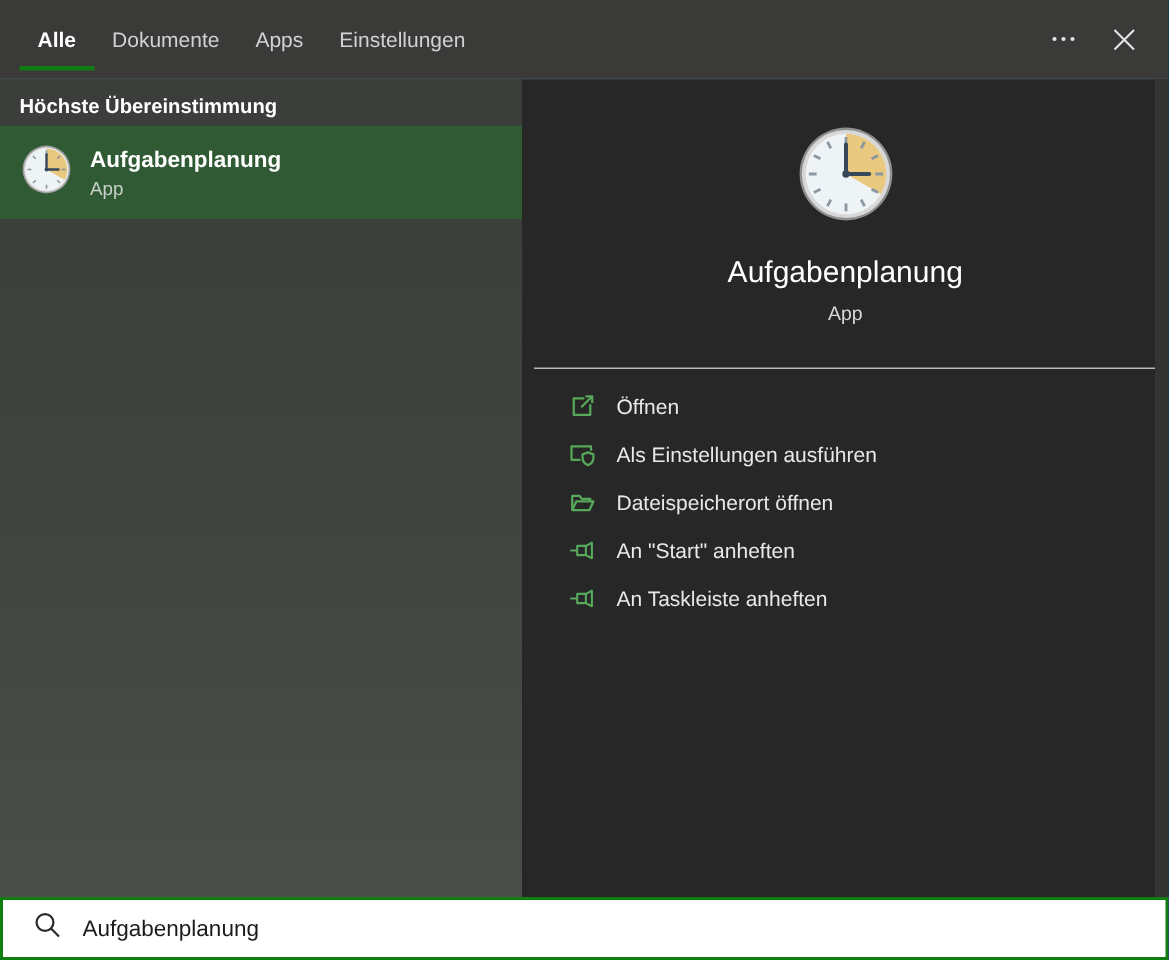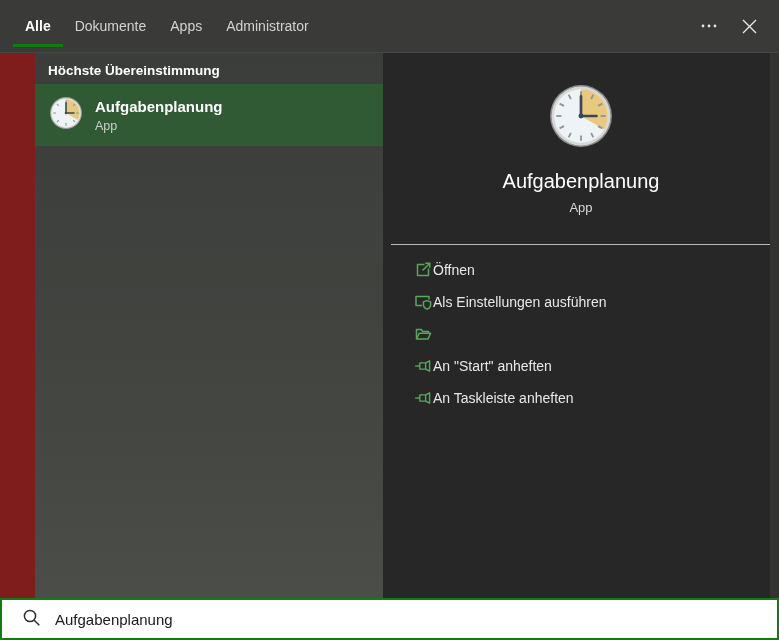--- a/index.html
+++ b/index.html
@@ -1,19 +1,19 @@
 <!DOCTYPE html>
 <html><head>
 <meta charset="utf-8">
 <style>
   html,body{margin:0;padding:0;background:#1b1b1b;}
   .window{
     position:relative;width:779px;height:640px;overflow:hidden;
     font-family:"Liberation Sans","DejaVu Sans",sans-serif;
-    background:#7f1d1d;
+    background:#0369a1;
   }
   
   .topbar{
     position:absolute;top:0;left:0;right:0;height:53px;
     background:#3a3a39;border-bottom:1px solid #464645;
     display:flex;align-items:stretch;box-sizing:border-box;
   }
   .tabs{display:flex;padding-left:13px;}
   .tab{
     position:relative;display:flex;align-items:center;gap:7px;
@@ -26,21 +26,20 @@
   }
   .topbar-right{
     margin-left:auto;display:flex;align-items:center;gap:14px;padding-right:17px;
   }
   .icon-btn{display:flex;align-items:center;justify-content:center;width:26px;height:26px;}
   
   .body{position:absolute;top:53px;left:0;right:0;bottom:42px;display:flex;}
   .left-panel{
     width:348px;flex:0 0 348px;
     background:linear-gradient(180deg,#3a3d3a 0%,#41443f 55%,#4b4d49 100%);
-    margin-left:35px;
   }
   .section-header{
     padding:10px 0 0 13px;font-size:13.5px;font-weight:bold;color:#ffffff;
   }
   .result-row{
     margin-top:6px;height:62px;background:#2f5a33;
     display:flex;align-items:center;gap:12px;padding-left:14px;box-sizing:border-box;
     cursor:default;
   }
   .result-texts{display:flex;flex-direction:column;}
@@ -50,21 +49,21 @@
   .scroll-strip{
     position:absolute;top:0;right:0;bottom:0;width:9px;background:#333331;
   }
   .preview{display:flex;flex-direction:column;align-items:center;}
   .big-icon{margin-top:30px;}
   .app-title{margin-top:17px;font-size:20px;color:#ffffff;font-weight:400;}
   .app-type{margin-top:7px;font-size:13px;color:#d8d8d8;}
   .divider{margin:29px 8px 0 8px;border-top:1.5px solid #b9b9b9;}
   .actions{margin-top:9px;}
   .action-row{
-    height:32px;display:flex;align-items:center;padding-left:30px;
+    height:32px;display:flex;align-items:center;gap:13px;padding-left:30px;
     cursor:default;
   }
   .action-label{font-size:14px;color:#e8e8e8;}
   .action-ic{flex:0 0 20px;display:flex;align-items:center;justify-content:center;}
   
   .searchbar{
     position:absolute;left:0;right:0;bottom:0;height:42px;box-sizing:border-box;
     background:#ffffff;border:2px solid #0f7d0f;
     display:flex;align-items:center;padding-left:20px;gap:14px;
   }
@@ -84,21 +83,21 @@
       <div class="tab active">
         <span>Alle</span>
       </div>
       <div class="tab">
         <span>Dokumente</span>
       </div>
       <div class="tab">
         <span>Apps</span>
       </div>
       <div class="tab">
-        <span>Administrator</span>
+        <span>Einstellungen</span>
       </div>
     </div>
     <div class="topbar-right">
       <div class="icon-btn">
         <svg width="16" height="4" viewBox="0 0 16 4">
           <circle cx="2" cy="2" r="1.4" fill="#e6e6e6"></circle>
           <circle cx="8" cy="2" r="1.4" fill="#e6e6e6"></circle>
           <circle cx="14" cy="2" r="1.4" fill="#e6e6e6"></circle>
         </svg>
       </div>
@@ -204,20 +203,21 @@
           <span class="action-label">Als Einstellungen ausführen</span>
         </div>
 
         <div class="action-row">
           <span class="action-ic">
             <svg width="20" height="20" viewBox="0 0 20 20" fill="none" stroke="#57a85b" stroke-width="1.5" stroke-linejoin="round">
               <path d="M3.5 15 V5.5 H8.3 L9.8 7.5 H15.5 V9"></path>
               <path d="M3.5 15 L6.2 9.3 H17.6 L15 15 Z"></path>
             </svg>
           </span>
+          <span class="action-label">Dateispeicherort öffnen</span>
         </div>
 
         <div class="action-row">
           <span class="action-ic">
             <svg width="20" height="20" viewBox="0 0 20 20" fill="none" stroke="#57a85b" stroke-width="1.4" stroke-linejoin="round">
               <path d="M2.2 10 H6.8"></path>
               <path d="M6.8 6.9 H12.6 L16.6 4.8 V15.2 L12.6 13.1 H6.8 Z"></path>
               <path d="M12.6 6.9 V13.1"></path>
             </svg>
           </span>

